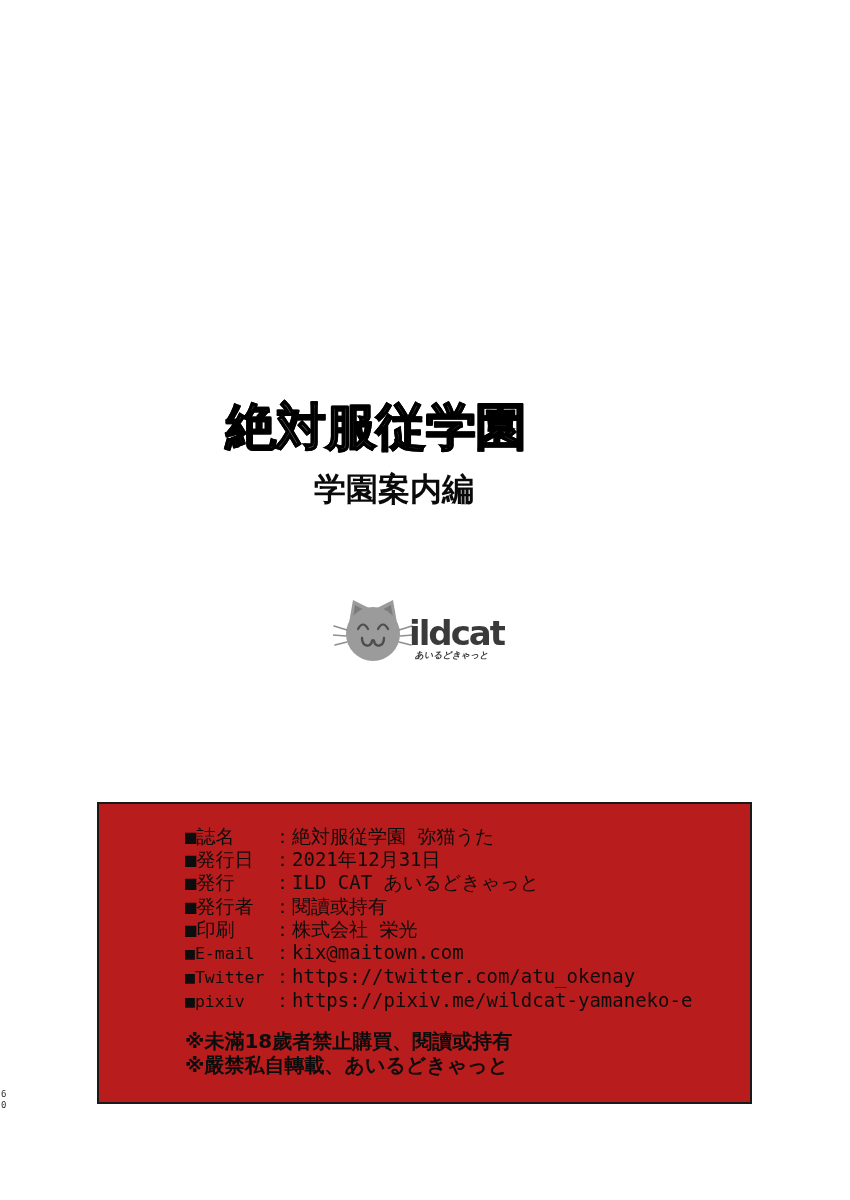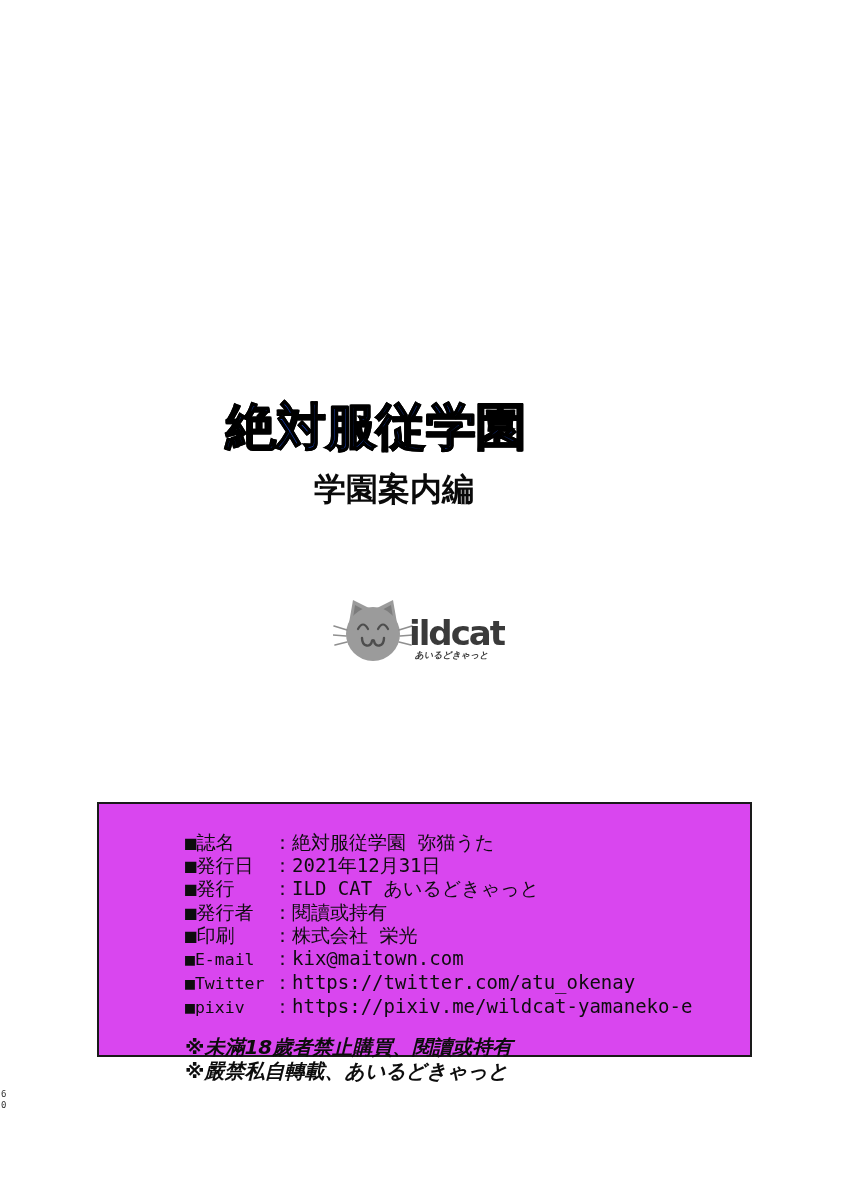--- a/index.html
+++ b/index.html
@@ -16,21 +16,21 @@
   
   .title {
     position: absolute;
     top: 399px; left: 0;
     width: 752px;
     text-align: center;
     font-size: 50px;
     line-height: 56px;
     font-weight: 900;
     letter-spacing: 0px;
-    color: #1d4ed8;
+    color: #737373;
     -webkit-text-stroke: 1.8px #000;
     text-shadow: 1px 0 #000, -1px 0 #000, 0 1px #000, 0 -1px #000;
     font-family: "DejaVu Sans", sans-serif;
   }
   .subtitle {
     position: absolute;
     top: 470px; left: 0;
     width: 788px;
     text-align: center;
     font-size: 32px;
@@ -44,39 +44,39 @@
   .logo {
     position: absolute;
     left: 333px; top: 596px;
     width: 172px; height: 78px;
   }
 
   
   .colophon-box {
     position: absolute;
     left: 97px; top: 802px;
-    width: 655px; height: 255px;
+    width: 655px; height: 302px;
     border: 2px solid #1a1a1a;
-    background: #d946ef;
-    padding: 27px 10px 0 86px;
+    background: #b91c1c;
+    padding: 21px 10px 0 86px;
   }
   .crow {
     display: flex;
     align-items: baseline;
     font-size: 19px;
     line-height: 23.2px;
     font-family: "DejaVu Sans Mono", "Liberation Mono", monospace;
     color: #0d0d0d;
     white-space: nowrap;
   }
   .clabel { width: 88px; flex: none; }
   .clabel.latin { font-size: 16.5px; }
   .ccolon { width: 19px; flex: none; }
   .cvalue { flex: 1; }
-  .notes { margin-top: 15px; font-style: italic; }
+  .notes { margin-top: 15px; }
   .note-line {
     font-size: 20px;
     line-height: 24px;
     font-weight: 600;
     color: #0d0d0d;
     font-family: "DejaVu Sans", sans-serif;
     white-space: nowrap;
   }
 
   

